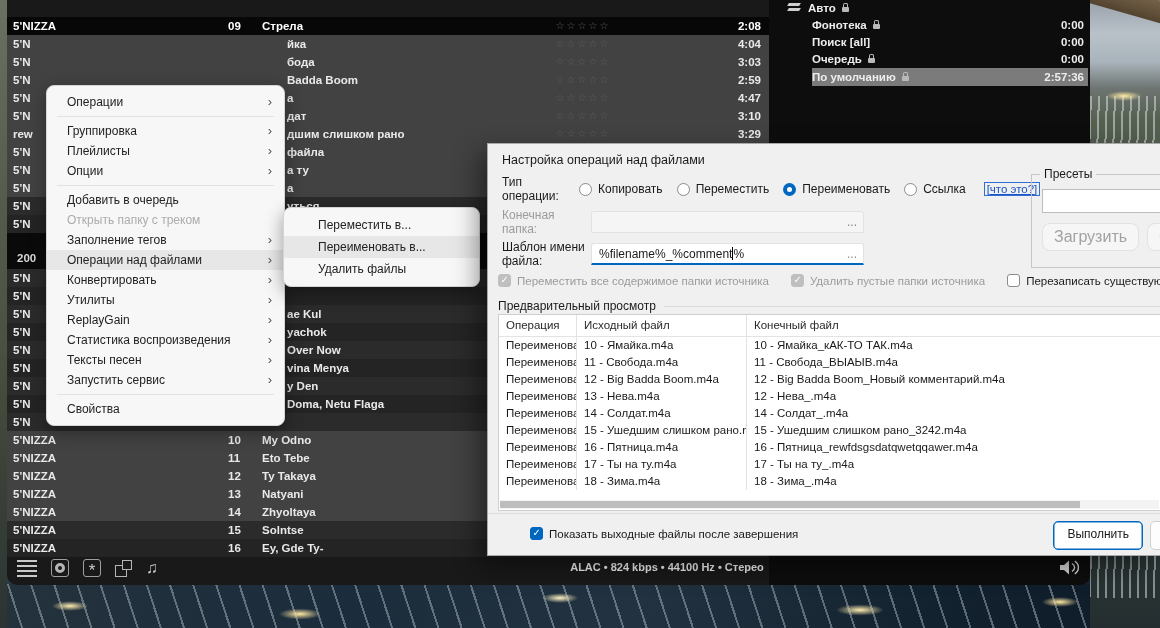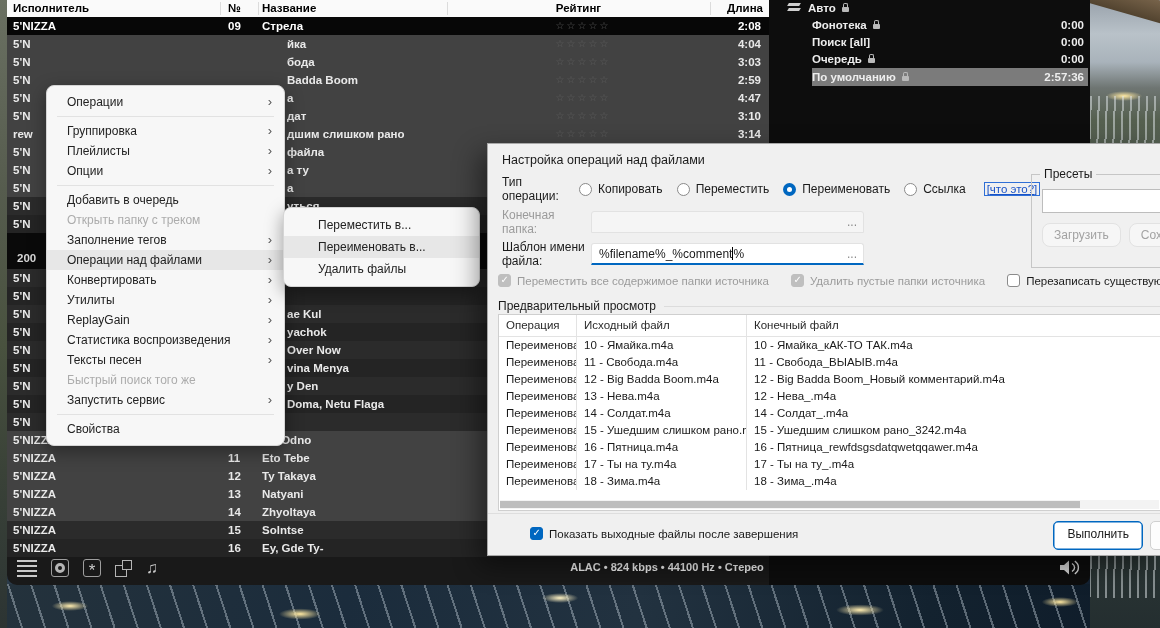--- a/index.html
+++ b/index.html
@@ -107,21 +107,21 @@
   .flabel{width:89px;}
   .fld{position:relative;width:273px;height:22px;box-sizing:border-box;background:#fff;border:1px solid #e2e2e2;border-radius:3px 3px 0 0;line-height:20px;padding:0 20px 0 7px;}
   .fld.disf{background:#f5f5f5;}
   .fld.focusf{border-bottom:2px solid #0067c0;}
   .fld .dots{position:absolute;right:6px;top:0;color:#8a8a8a;}
   .caret{display:inline-block;width:1px;height:13px;background:#000;vertical-align:-2px;}
   .presets{position:absolute;left:543px;top:30px;width:150px;height:92px;border:1px solid #c6c6c6;}
   .presets .legend{position:absolute;left:8px;top:-8px;background:#f0f0f0;padding:0 4px;}
   .presets .pinput{position:absolute;left:10px;top:14px;right:-12px;height:22px;background:#fff;border:1px solid #bdbdbd;}
   .presets .pbtns{position:absolute;left:10px;top:48px;display:flex;gap:8px;}
-  .btn{font-size:12px;padding:4px 11px;background:#fbfbfb;border:1px solid #d9d9d9;border-radius:8px;color:#1a1a1a;white-space:nowrap;}
+  .btn{font-size:16px;padding:4px 11px;background:#fbfbfb;border:1px solid #d9d9d9;border-radius:8px;color:#1a1a1a;white-space:nowrap;}
   .btn.disb{color:#a2a2a2;background:#f6f6f6;border-color:#e2e2e2;}
   .checksrow{position:absolute;left:10px;top:130px;display:flex;gap:22px;font-size:11.5px;white-space:nowrap;align-items:center;}
   .chk{display:flex;align-items:flex-end;gap:6px;}
   .chk.disc2{color:#9b9b9b;}
   .cb{width:13px;height:13px;border:1px solid #8b8b8b;border-radius:3px;background:#fff;box-sizing:border-box;position:relative;flex:0 0 13px;}
   .cb.checkedg{background:#bfbfbf;border-color:#bfbfbf;}
   .cb.checkedb{background:#0067c0;border-color:#0067c0;}
   .cb.checkedg::after,.cb.checkedb::after{content:"\2713";position:absolute;left:1.5px;top:-1px;color:#fff;font-size:10px;}
   .prevlegend{position:absolute;left:10px;top:155px;right:0;display:flex;align-items:center;gap:8px;}
   .prevlegend .pline{flex:1;height:1px;background:#dcdcdc;}
@@ -140,31 +140,20 @@
 </head>
 <body>
 
 <div class="screen">
   <div class="wp"></div>
   <div class="wp-bottom"></div>
   <div class="wp-right"></div>
   <div class="wp-left"></div>
 
   <div class="player">
-    <div class="pl-header">
-      <span class="h" style="left:6px">Исполнитель</span>
-      <span class="h" style="left:221px">№</span>
-      <span class="h" style="left:255px">Название</span>
-      <span class="h" style="left:440px;width:263px;text-align:center">Рейтинг</span>
-      <span class="h" style="right:6px">Длина</span>
-      <span class="col-sep" style="left:213px"></span>
-      <span class="col-sep" style="left:251px"></span>
-      <span class="col-sep" style="left:440px"></span>
-      <span class="col-sep" style="left:703px"></span>
-    </div>
 
     <div class="rows" id="rows">
         <div class="row current" style="top: 0px; height: 18px;">
           <span class="cell" style="left: 6px;">5'NIZZA</span>
           <span class="cell" style="left: 221px;">09</span>
           <span class="cell" style="left: 255px;">Стрела</span>
           <span class="cell stars">☆☆☆☆☆</span>
           <span class="cell len">2:08</span>
         </div>
         <div class="row sel" style="top: 18px; height: 18px;">
@@ -194,21 +183,21 @@
         <div class="row sel" style="top: 90px; height: 18px;">
           <span class="cell" style="left: 6px;">5'N</span>
           <span class="cell" style="left: 280px;">дат</span>
           <span class="cell stars">☆☆☆☆☆</span>
           <span class="cell len">3:10</span>
         </div>
         <div class="row sel" style="top: 108px; height: 18px;">
           <span class="cell" style="left: 6px;">rew</span>
           <span class="cell" style="left: 280px;">дшим слишком рано</span>
           <span class="cell stars">☆☆☆☆☆</span>
-          <span class="cell len">3:14</span>
+          <span class="cell len">3:29</span>
         </div>
         <div class="row sel" style="top: 126px; height: 18px;">
           <span class="cell" style="left: 6px;">5'N</span>
           <span class="cell" style="left: 280px;">файла</span>
         </div>
         <div class="row sel" style="top: 144px; height: 18px;">
           <span class="cell" style="left: 6px;">5'N</span>
           <span class="cell" style="left: 280px;">а ту</span>
         </div>
         <div class="row sel" style="top: 162px; height: 18px;">
@@ -335,21 +324,20 @@
       <div class="msep"></div>
       <div class="mi">Добавить в очередь</div>
       <div class="mi dis">Открыть папку с треком</div>
       <div class="mi">Заполнение тегов<span class="arr">›</span></div>
       <div class="mi hl">Операции над файлами<span class="arr">›</span></div>
       <div class="mi">Конвертировать<span class="arr">›</span></div>
       <div class="mi">Утилиты<span class="arr">›</span></div>
       <div class="mi">ReplayGain<span class="arr">›</span></div>
       <div class="mi">Статистика воспроизведения<span class="arr">›</span></div>
       <div class="mi">Тексты песен<span class="arr">›</span></div>
-      <div class="mi dis">Быстрый поиск того же</div>
       <div class="mi">Запустить сервис<span class="arr">›</span></div>
       <div class="msep"></div>
       <div class="mi">Свойства</div>
     </div>
   <div class="submenu" id="submenu">
       <div class="smi">Переместить в...</div>
       <div class="smi hl">Переименовать в...</div>
       <div class="smi">Удалить файлы</div>
     </div>
 

